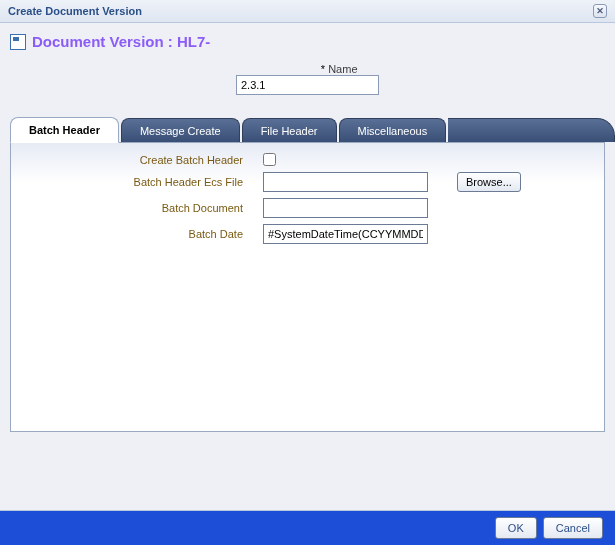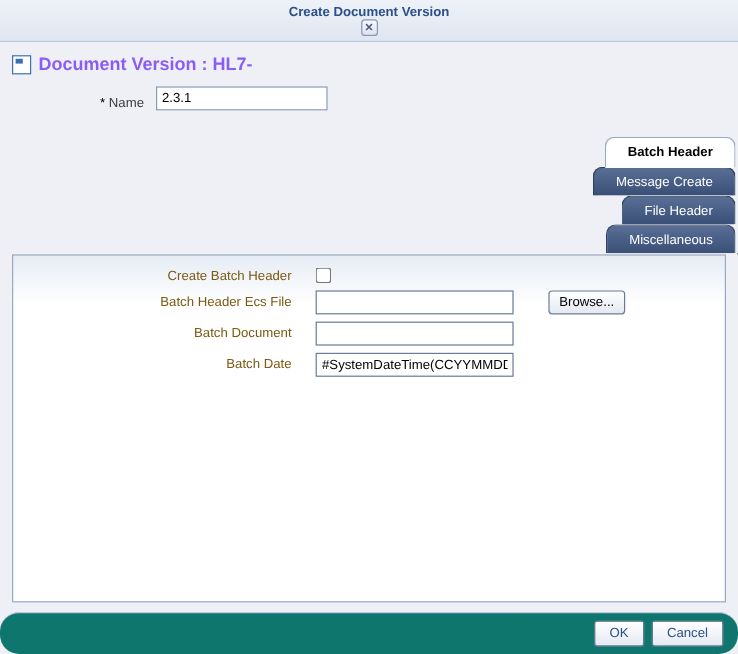--- a/index.html
+++ b/index.html
@@ -16,21 +16,20 @@
   .titlebar {
     background: linear-gradient(#eef2f8, #dfe6f1);
     border-bottom: 1px solid #b8c8de;
     padding: 4px 8px;
     color: #2b4f88;
     font-weight: bold;
     font-size: 11px;
     display: flex;
     justify-content: space-between;
     align-items: center;
-    flex-direction: column;
   }
   .close-icon {
     width: 14px;
     height: 14px;
     border: 1px solid #8a9ab5;
     border-radius: 3px;
     background: linear-gradient(#f6f8fc, #dde4f0);
     display: flex;
     align-items: center;
     justify-content: center;
@@ -60,22 +59,23 @@
     position: absolute;
     left: 2px; top: 2px;
     width: 6px; height: 4px;
     background: #3b6fb0;
   }
   .form-top {
     padding: 2px 10px 16px;
   }
   .form-row {
     display: flex;
-    align-items: flex-end;
+    align-items: center;
     margin-bottom: 6px;
+    flex-direction: column;
   }
   .form-label {
     width: 120px;
     text-align: right;
     padding-right: 10px;
     padding-top: 3px;
     color: #3b3b3b;
   }
   .req::before {
     content: "* ";
@@ -96,21 +96,20 @@
     background: #fff;
     padding: 2px 4px;
     font: inherit;
     resize: both;
   }
   .tabstrip {
     display: flex;
     align-items: flex-end;
     padding-left: 10px;
     background: #eef0f6;
-    flex-direction: column;
   }
   .tab {
     position: relative;
     padding: 5px 18px;
     border-top-left-radius: 8px;
     border-top-right-radius: 8px;
     font-size: 11px;
     cursor: pointer;
     margin-right: 2px;
     height: 24px;
@@ -180,27 +179,26 @@
     cursor: pointer;
   }
   input[type=checkbox] {
     margin: 0;
   }
   .bottom-bar {
     position: absolute;
     bottom: 0;
     left: 0;
     right: 0;
-    background: #0f766e;
+    background: #1d4ed8;
     border-top: 1px solid #b8c8de;
     padding: 6px 12px;
     display: flex;
     justify-content: flex-end;
     gap: 6px;
-    border-radius: 16px;
   }
   .dlg-btn {
     height: 22px;
     border: 1px solid #6b7a95;
     border-radius: 3px;
     background: linear-gradient(#ffffff, #e4e9f2);
     padding: 0 12px;
     font: inherit;
     cursor: pointer;
     color: #2b4f88;

